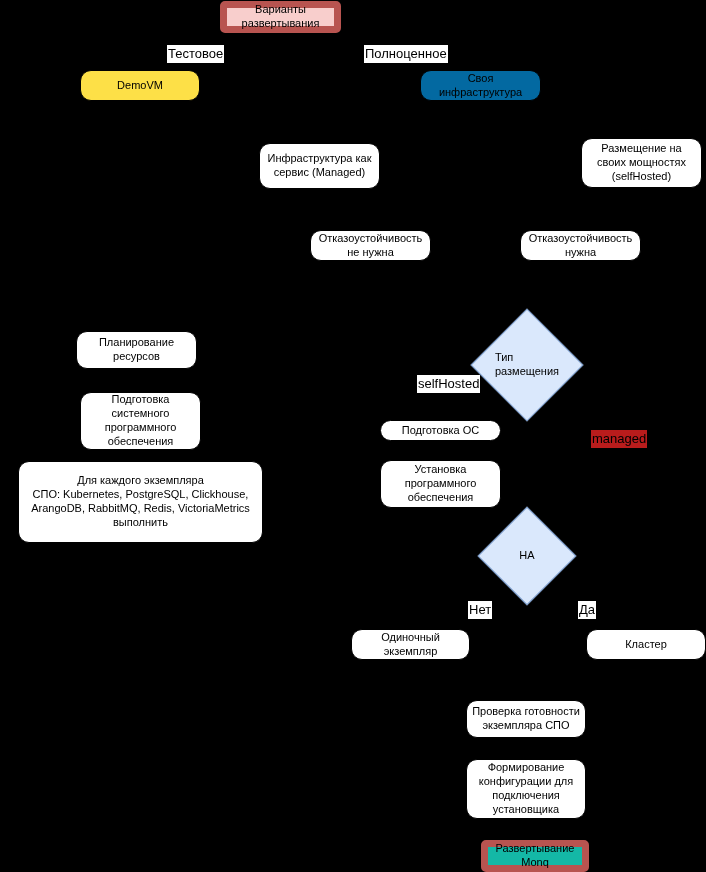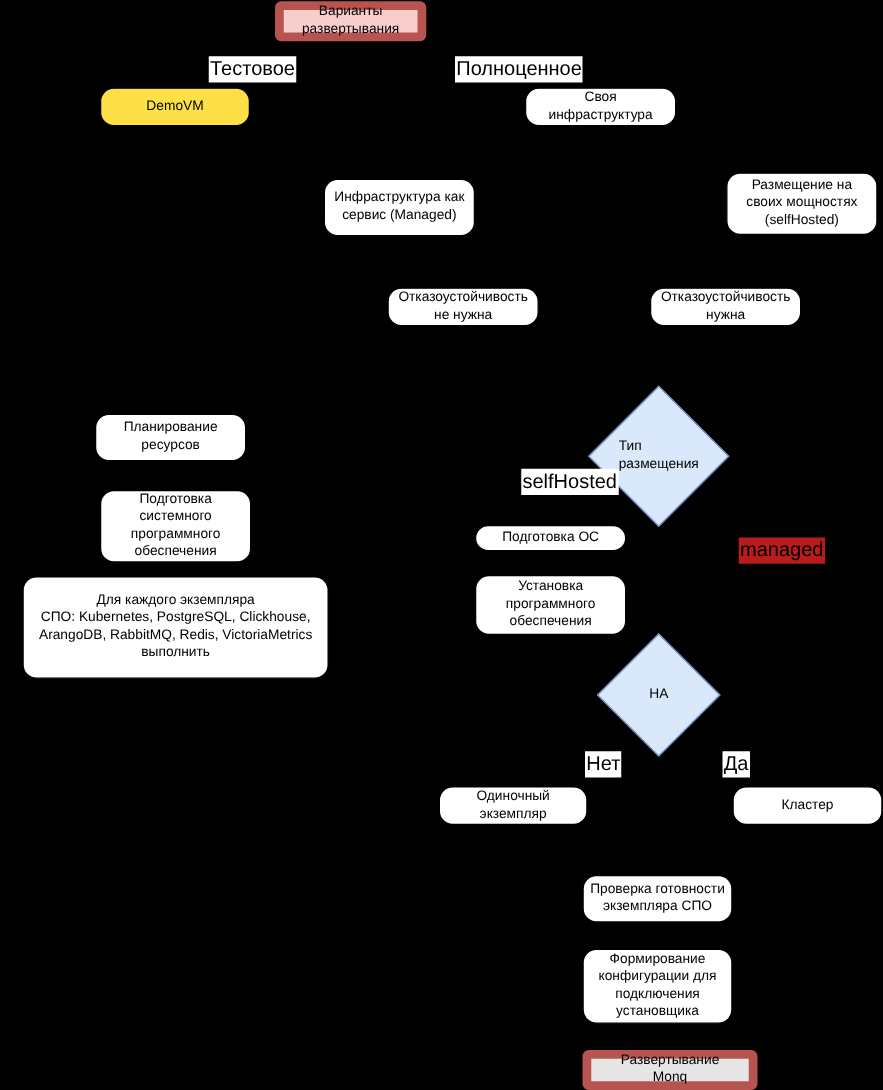--- a/index.html
+++ b/index.html
@@ -65,21 +65,21 @@
     line-height: 1.27;
     color: #000000;
     white-space: pre-line;
     z-index: 2;
   }
   
   .edge-label {
     position: absolute;
     background: #ffffff;
     color: #000000;
-    font-size: 16px;
+    font-size: 13px;
     line-height: 1.2;
     padding: 1px 1px;
     white-space: nowrap;
   }
   
   .edges {
     position: absolute;
     left: 0;
     top: 0;
     width: 706px;
@@ -116,21 +116,21 @@
       <path d="M 140 450 L 140 461"></path>
       <path d="M 370 261 L 370 330 L 263 330 L 263 502"></path>
     </g>
   </svg>
 
   <div class="node terminator" style="left: 220px; top: 1px; width: 121px; height: 32px; background: rgb(248, 206, 204); border-color: rgb(184, 84, 80); color: rgb(0, 0, 0);">Варианты
 развертывания</div>
 
   <div class="node process" style="left: 80px; top: 70px; width: 120px; height: 31px; background: #fde047; border-color: rgb(0, 0, 0); color: rgb(0, 0, 0);">DemoVM</div>
 
-  <div class="node process" style="left: 420px; top: 70px; width: 121px; height: 31px; background: #ffffff; border-color: rgb(0, 0, 0); color: rgb(0, 0, 0);">Своя
+  <div class="node process" style="left: 420px; top: 70px; width: 121px; height: 31px; background: #0369a1; border-color: rgb(0, 0, 0); color: rgb(0, 0, 0);">Своя
 инфраструктура</div>
 
   <div class="node process" style="left: 259px; top: 143px; width: 121px; height: 46px; background: rgb(255, 255, 255); border-color: rgb(0, 0, 0); color: rgb(0, 0, 0);">Инфраструктура как
 сервис (Managed)</div>
 
   <div class="node process" style="left: 581px; top: 138px; width: 121px; height: 50px; background: rgb(255, 255, 255); border-color: rgb(0, 0, 0); color: rgb(0, 0, 0);">Размещение на
 своих мощностях
 (selfHosted)</div>
 
   <div class="node process" style="left: 310px; top: 230px; width: 121px; height: 31px; background: rgb(255, 255, 255); border-color: rgb(0, 0, 0); color: rgb(0, 0, 0);">Отказоустойчивость
@@ -164,21 +164,21 @@
   <div class="node process" style="left: 586px; top: 629px; width: 120px; height: 31px; background: rgb(255, 255, 255); border-color: rgb(0, 0, 0); color: rgb(0, 0, 0);">Кластер</div>
 
   <div class="node process" style="left: 466px; top: 700px; width: 120px; height: 38px; background: rgb(255, 255, 255); border-color: rgb(0, 0, 0); color: rgb(0, 0, 0);">Проверка готовности
 экземпляра СПО</div>
 
   <div class="node process" style="left: 466px; top: 759px; width: 120px; height: 60px; background: rgb(255, 255, 255); border-color: rgb(0, 0, 0); color: rgb(0, 0, 0);">Формирование
 конфигурации для
 подключения
 установщика</div>
 
-  <div class="node terminator" style="left: 466px; top: 840px; width: 140px; height: 32px; background: #e5e5e5; border-color: rgb(184, 84, 80); color: rgb(0, 0, 0);">Развертывание
+  <div class="node terminator" style="left: 481px; top: 840px; width: 108px; height: 32px; background: #14b8a6; border-color: rgb(184, 84, 80); color: rgb(0, 0, 0);">Развертывание
 Monq</div>
 
   <div class="decision" style="left: 487px; top: 325px; width: 80px; height: 80px;">
     <div class="shape" style="background: rgb(218, 232, 252); border-color: rgb(108, 142, 191);"></div>
     <div class="dlabel">Тип
 размещения</div>
   </div>
 
   <div class="decision" style="left: 492px; top: 521px; width: 70px; height: 70px;">
     <div class="shape" style="background: rgb(218, 232, 252); border-color: rgb(108, 142, 191);"></div>

